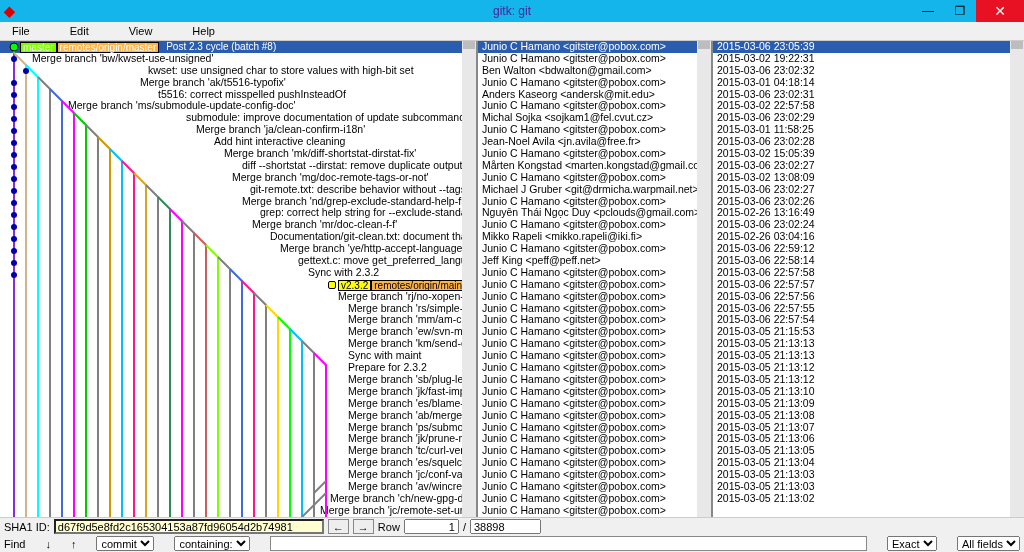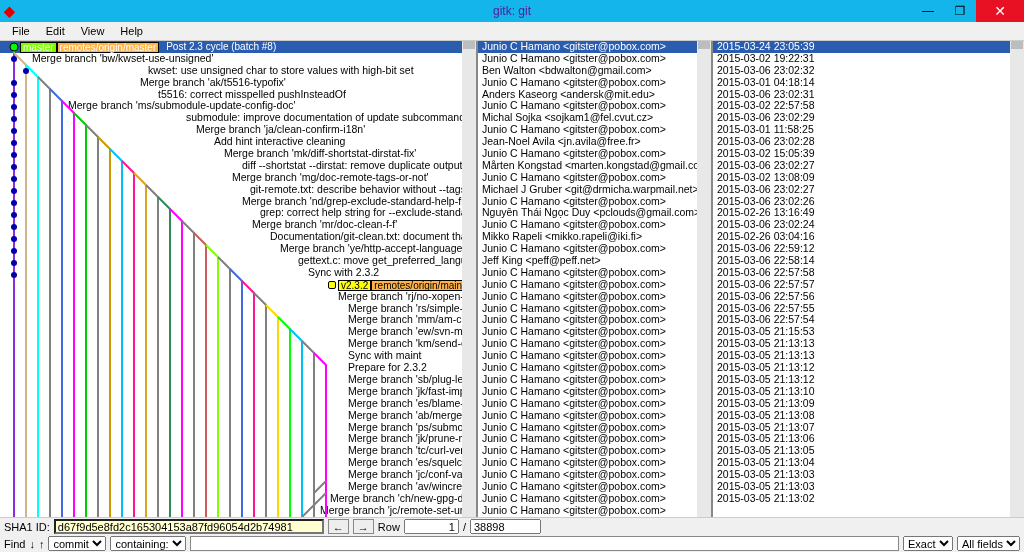--- a/index.html
+++ b/index.html
@@ -5,21 +5,21 @@
   * { box-sizing: border-box; margin: 0; padding: 0; }
   html, body { width: 1024px; height: 552px; overflow: hidden; font-family: "Segoe UI", Tahoma, sans-serif; font-size: 11px; background: #fff; }
   
   .titlebar { height: 22px; background: #13B5EA; display: flex; align-items: center; position: relative; }
   .titlebar .icon { margin-left: 4px; color: #d00; font-size: 14px; font-weight: bold; }
   .titlebar .title { position: absolute; left: 50%; transform: translateX(-50%); color: #4c1d95; font-size: 12px; }
   .titlebar .wbtns { margin-left: auto; display: flex; height: 100%; }
   .titlebar .wbtn { width: 32px; height: 100%; display: flex; align-items: center; justify-content: center; font-size: 12px; color: #000; }
   .titlebar .wbtn.close { background: #E81123; color: #fff; width: 48px; font-size: 14px; }
   
-  .menubar { height: 19px; background: #F0F0F0; display: flex; align-items: center; padding: 0 4px; border-bottom: 1px solid #ccc; }
+  .menubar { height: 19px; background: #F0F0F0; display: flex; align-items: center; padding: 0 4px; border-bottom: 1px solid #ccc; gap: 24px; }
   .menubar span { padding: 0 8px; }
   
   .main { height: 476px; display: flex; position: relative; }
   .pane { overflow: hidden; position: relative; }
   .pane.graph { width: 478px; border-right: 2px solid #888; }
   .pane.author { width: 235px; border-right: 2px solid #888; }
   .pane.date { flex: 1; }
   .row { height: 11.9px; line-height: 11.9px; white-space: nowrap; font-size: 10.5px; font-family: Helvetica, Arial, sans-serif; color: #000; padding-left: 4px; overflow: hidden; }
   .row.sel { background: #2A5DB0; color: #fff; }
   
@@ -35,21 +35,21 @@
   .vscroll { position: absolute; top: 0; bottom: 0; width: 14px; background: #E8E8E8; }
   .vscroll .thumb { position: absolute; left: 1px; right: 1px; background: #BDBDBD; }
   .vscroll.g { right: 0; }
   .vscroll.a { right: 0; }
   .vscroll.d { right: 0; }
   
   .shabar { height: 18px; background: #F0F0F0; display: flex; align-items: center; padding: 0 4px; gap: 4px; border-top: 1px solid #ccc; }
   .shabar input { font-size: 11px; padding: 0 2px; height: 15px; }
   .shabar .btn { border: 1px solid #888; background: #EEE; padding: 0 4px; height: 15px; font-size: 11px; display: inline-flex; align-items: center; }
   
-  .findbar { height: 17px; background: #F0F0F0; display: flex; align-items: center; padding: 0 4px; gap: 4px; }
+  .findbar { height: 17px; background: #F0F0F0; display: flex; align-items: center; padding: 0 4px; gap: 20px; }
   .findbar select, .findbar input { font-size: 11px; height: 15px; }
   .findbar .spacer { flex: 1; background: #fff; border: 1px solid #888; height: 15px; }
 </style>
 </head>
 <body>
 
 <div class="titlebar">
   <span class="icon">◆</span>
   <span class="title">gitk: git</span>
   <div class="wbtns">
@@ -219,21 +219,21 @@
         <div class="row">Junio C Hamano &lt;gitster@pobox.com&gt;</div>
         <div class="row">Junio C Hamano &lt;gitster@pobox.com&gt;</div>
         <div class="row">Junio C Hamano &lt;gitster@pobox.com&gt;</div>
       </div>
     <div class="vscroll a">
         <div class="thumb" style="top:0; height:8px;"></div>
       </div>
   </div>
   <div class="pane date">
     <div id="date-rows">
-        <div class="row sel">2015-03-24 23:05:39</div>
+        <div class="row sel">2015-03-06 23:05:39</div>
         <div class="row">2015-03-02 19:22:31</div>
         <div class="row">2015-03-06 23:02:32</div>
         <div class="row">2015-03-01 04:18:14</div>
         <div class="row">2015-03-06 23:02:31</div>
         <div class="row">2015-03-02 22:57:58</div>
         <div class="row">2015-03-06 23:02:29</div>
         <div class="row">2015-03-01 11:58:25</div>
         <div class="row">2015-03-06 23:02:28</div>
         <div class="row">2015-03-02 15:05:39</div>
         <div class="row">2015-03-06 23:02:27</div>

